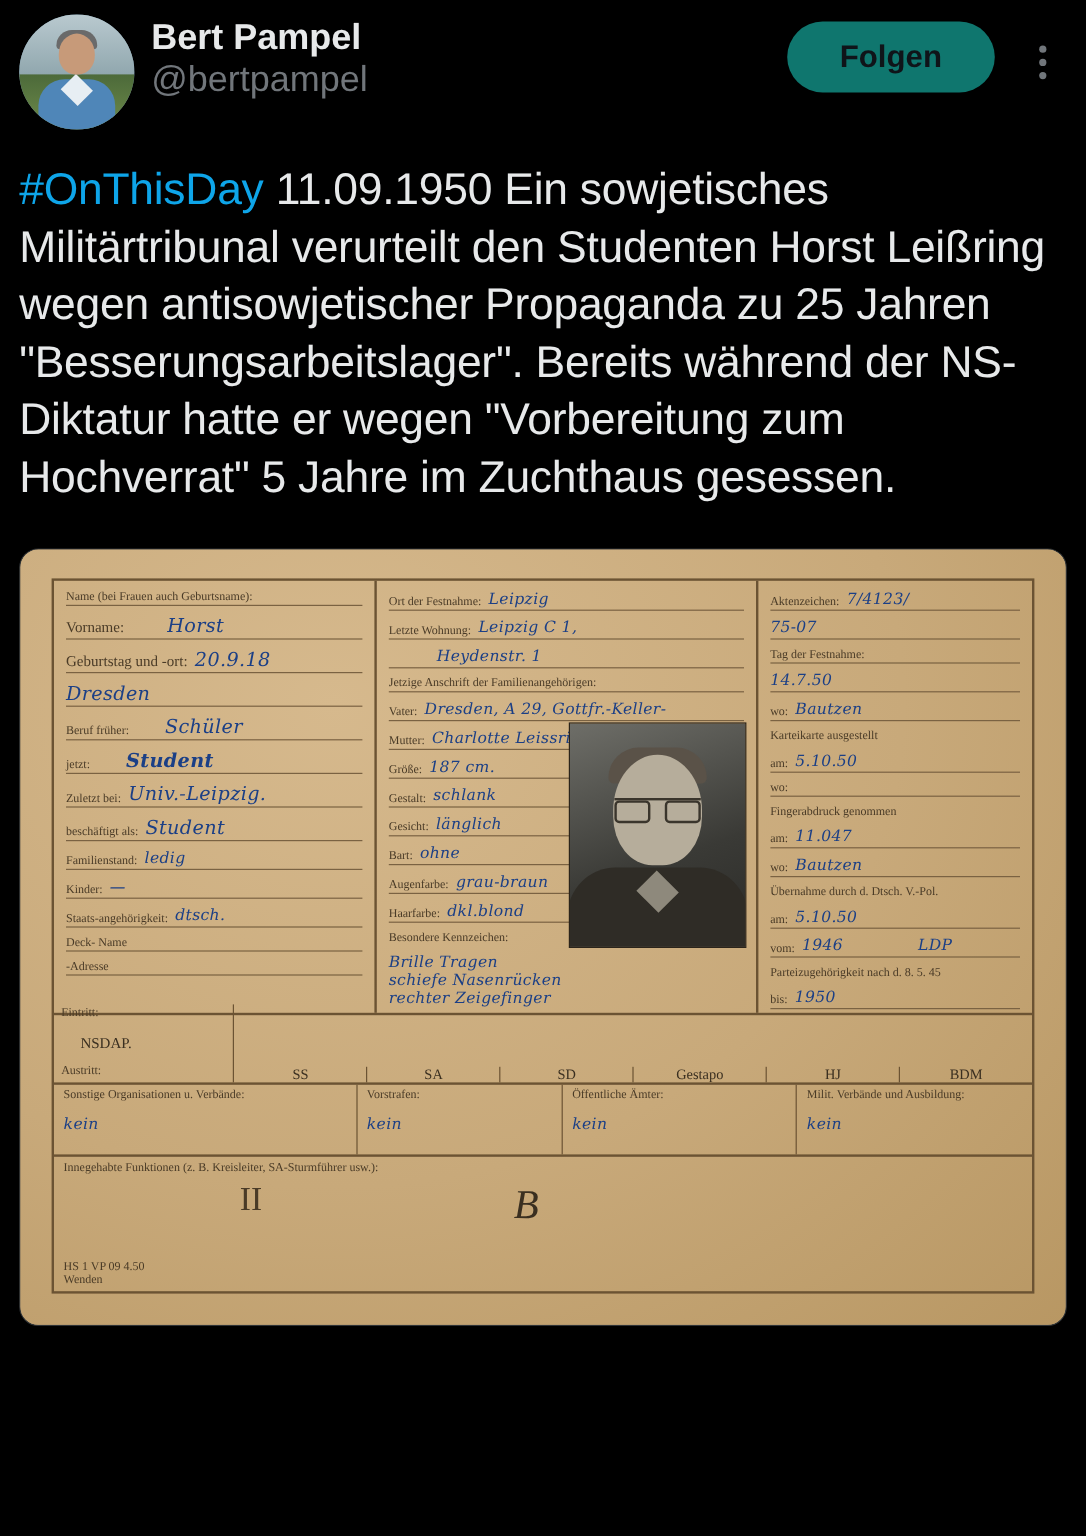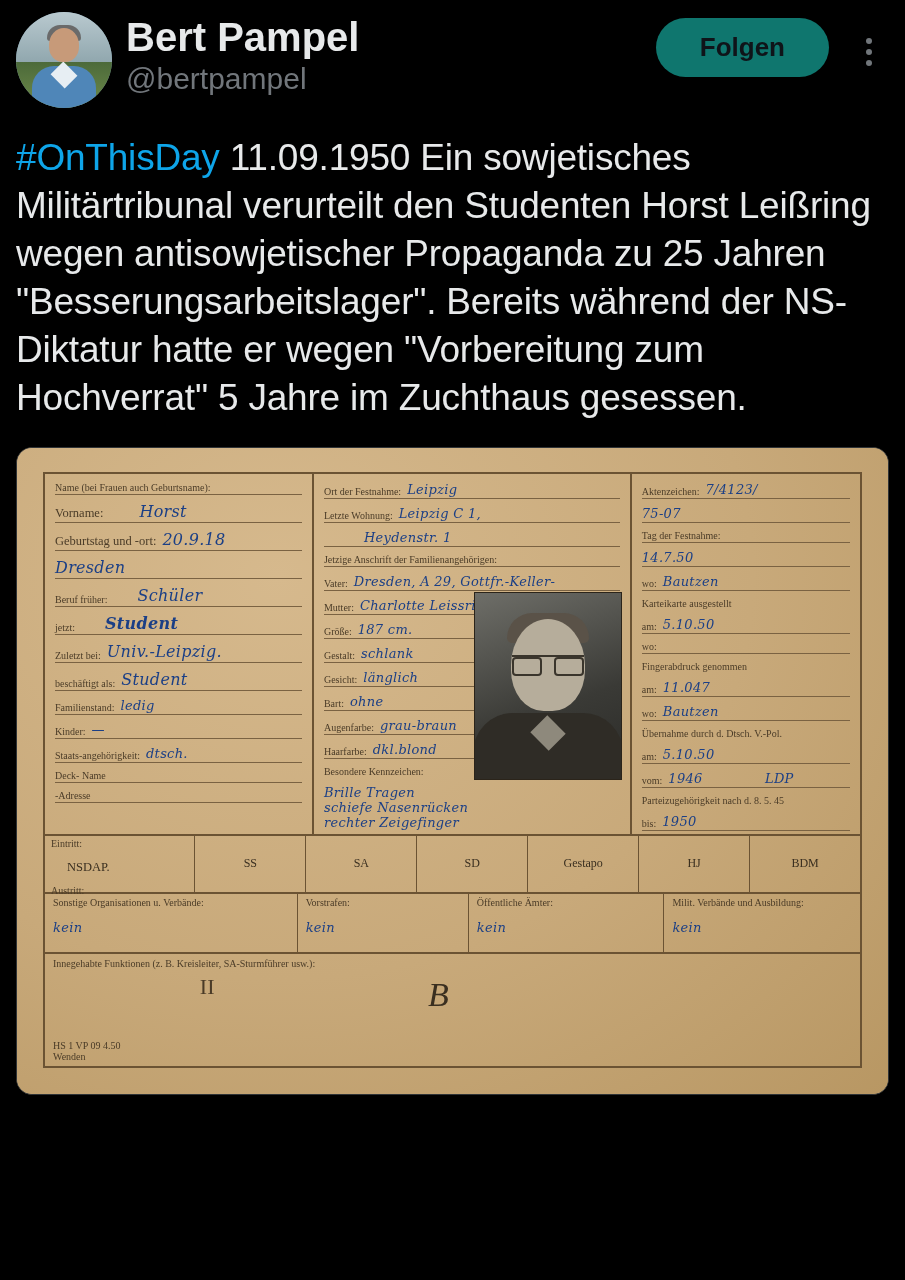--- a/index.html
+++ b/index.html
@@ -83,21 +83,21 @@
     margin-left: -10px;
     background: #e7eef3;
     transform: rotate(45deg);
   }
   .names {
     flex: 1 1 auto;
     min-width: 0;
     padding-top: 2px;
   }
   .display-name {
-    font-size: 40px;
+    font-size: 30px;
     font-weight: bold;
     color: #e7e9ea;
     line-height: 1.18;
     white-space: nowrap;
   }
   .handle {
     font-size: 30px;
     color: #71767b;
     line-height: 1.18;
     white-space: nowrap;
@@ -139,21 +139,21 @@
     margin-top: 26px;
     font-size: 37px;
     line-height: 1.30;
     color: #e7e9ea;
     letter-spacing: -0.2px;
     word-wrap: break-word;
   }
   .hashtag { color: #0ea5e9; }
   
   .media {
-    margin-top: 24px;
+    margin-top: 34px;
     border-radius: 16px;
     overflow: hidden;
     border: 1px solid #2f3336;
     background: #c9a97b;
     height: 648px;
     position: relative;
   }
   .card {
     position: absolute;
     inset: 0;
@@ -258,20 +258,21 @@
     left: 50%; bottom: 34px;
     width: 26px; height: 24px;
     margin-left: -13px;
     background: #8e897c;
     transform: rotate(45deg);
   }
   .row-org {
     display: flex;
     border-bottom: 2px solid #6b5333;
     height: 58px;
+    align-items: flex-end;
   }
   .org-cell {
     flex: 1 1 0;
     border-right: 1px solid #6b5333;
     display: flex;
     align-items: center;
     justify-content: center;
     font-size: 12px;
     color: #3a2f20;
     text-align: center;
@@ -316,21 +317,21 @@
     font-family: "Liberation Serif", serif;
     font-style: italic;
     font-size: 34px;
     color: #3a2f20;
   }
   .row-funk .mark2 {
     position: absolute;
     left: 19%;
     top: 20px;
     font-family: "Liberation Serif", serif;
-    font-size: 22px;
+    font-size: 28px;
     color: #4a3b27;
   }
   .footline {
     display: flex;
     justify-content: space-between;
     font-size: 10px;
     color: #4a3b27;
     padding: 0 8px 4px 8px;
     flex-direction: column;
   }

